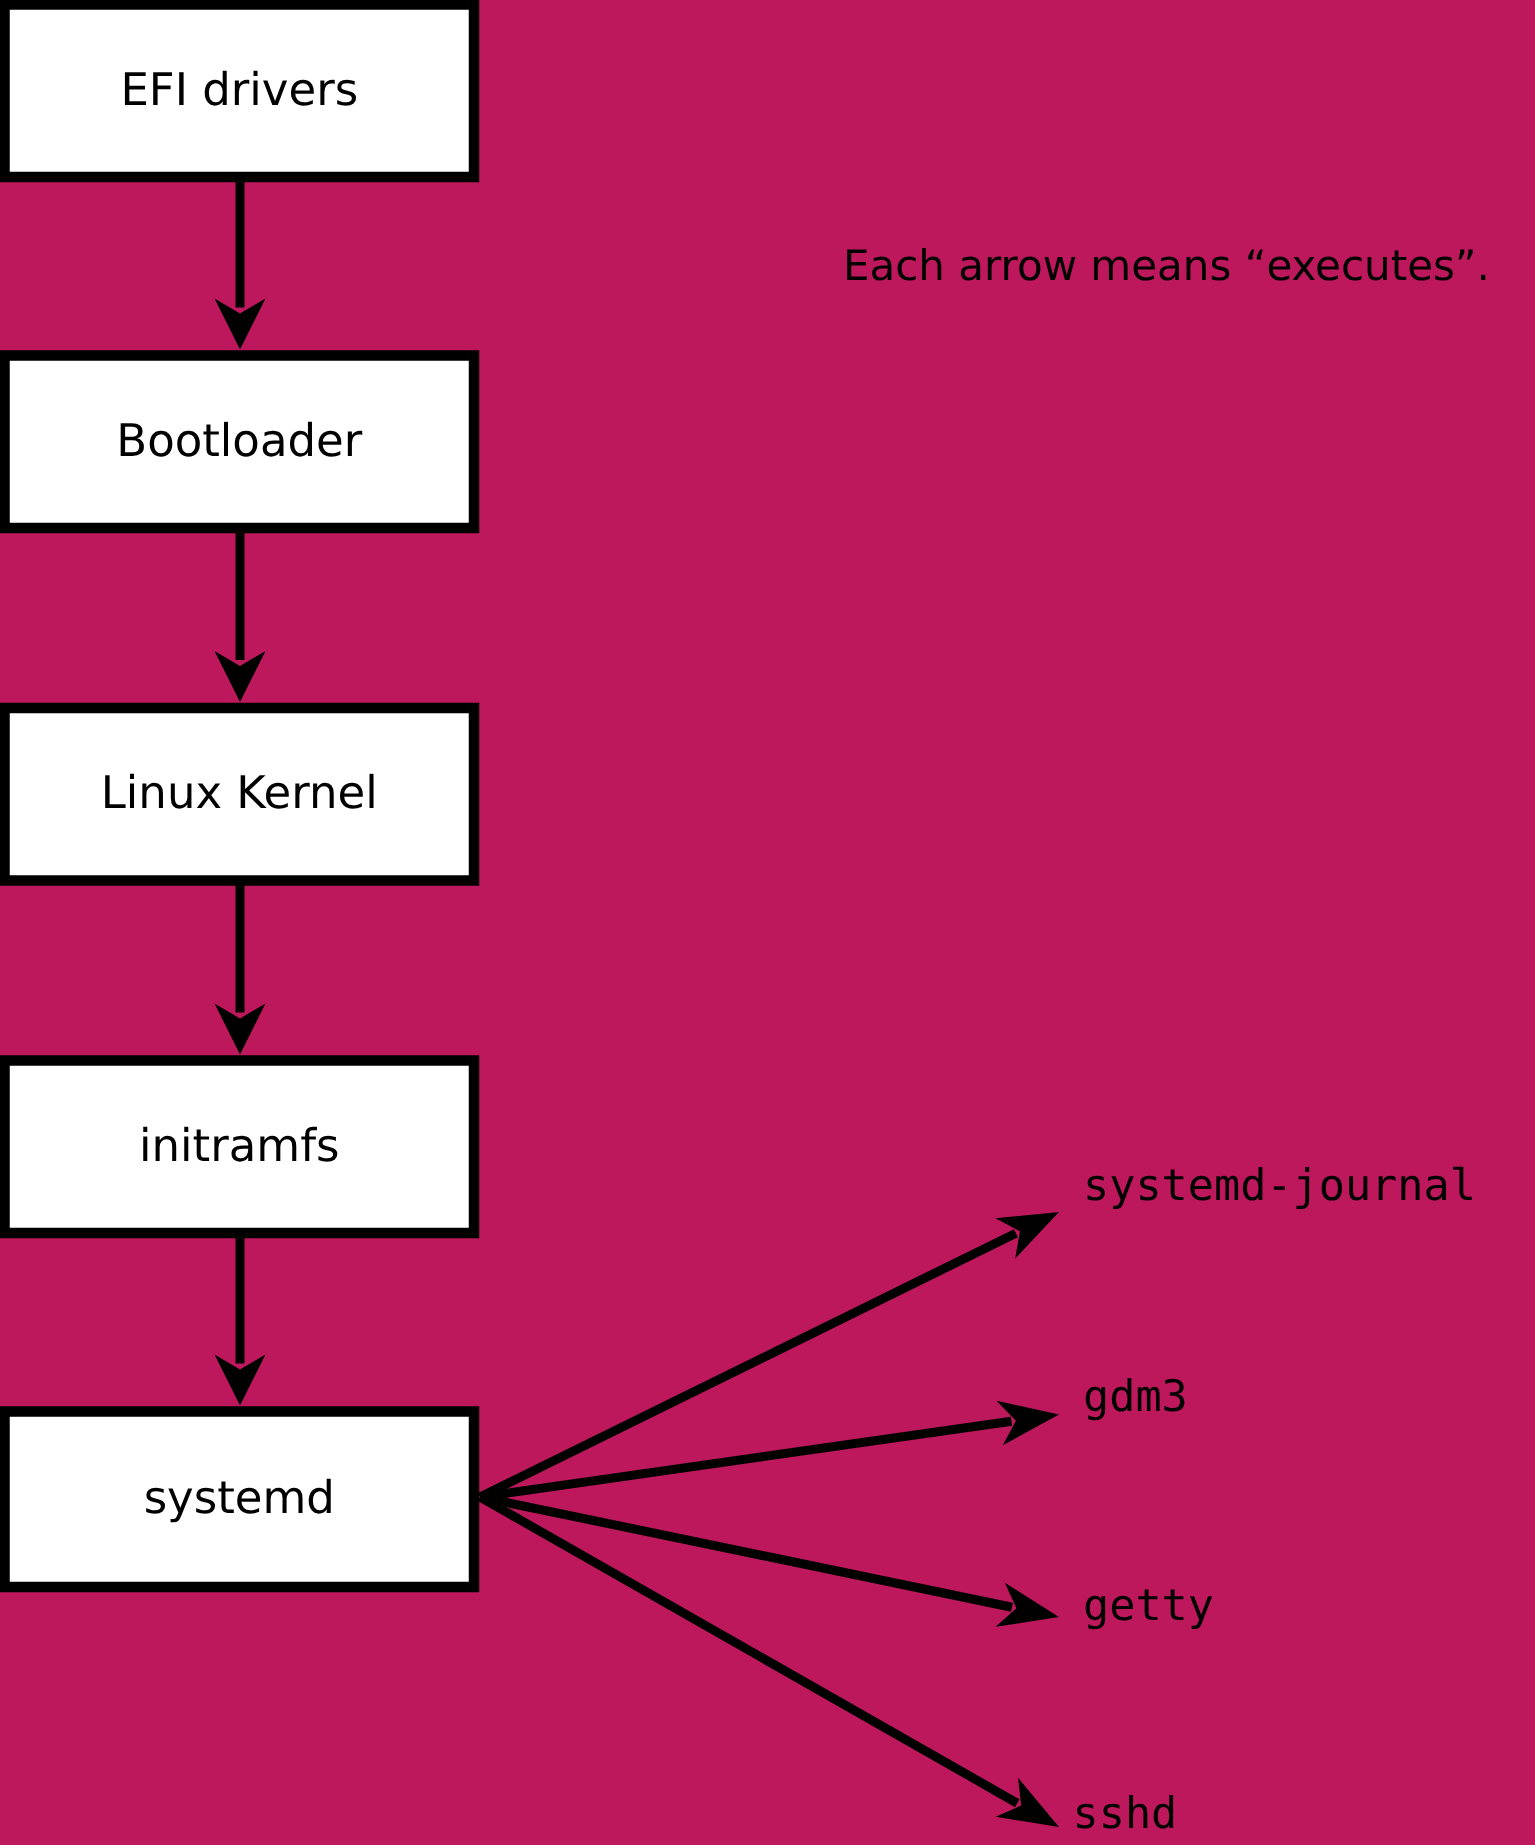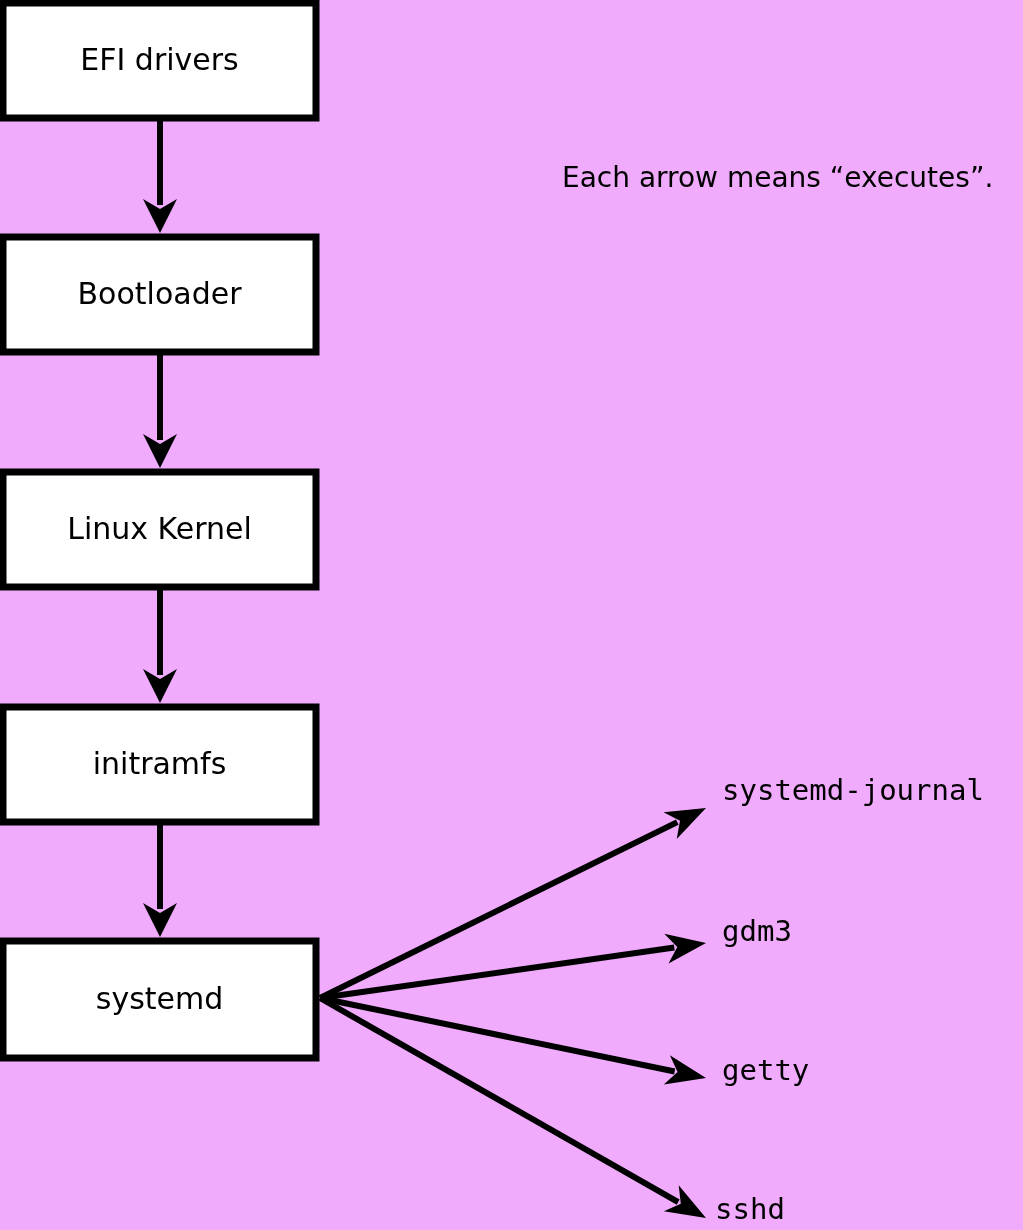--- a/index.html
+++ b/index.html
@@ -9,21 +9,21 @@
     background: #ffffff;
   }
   body {
     font-family: "DejaVu Sans", sans-serif;
     -webkit-font-smoothing: antialiased;
   }
   #canvas {
     position: relative;
     width: 1023px;
     height: 1230px;
-    background: #f0abfc;
+    background: #be185d;
     overflow: hidden;
   }
   #diagram-svg {
     position: absolute;
     left: 0;
     top: 0;
     width: 1023px;
     height: 1230px;
   }
   .node-box-rect {

